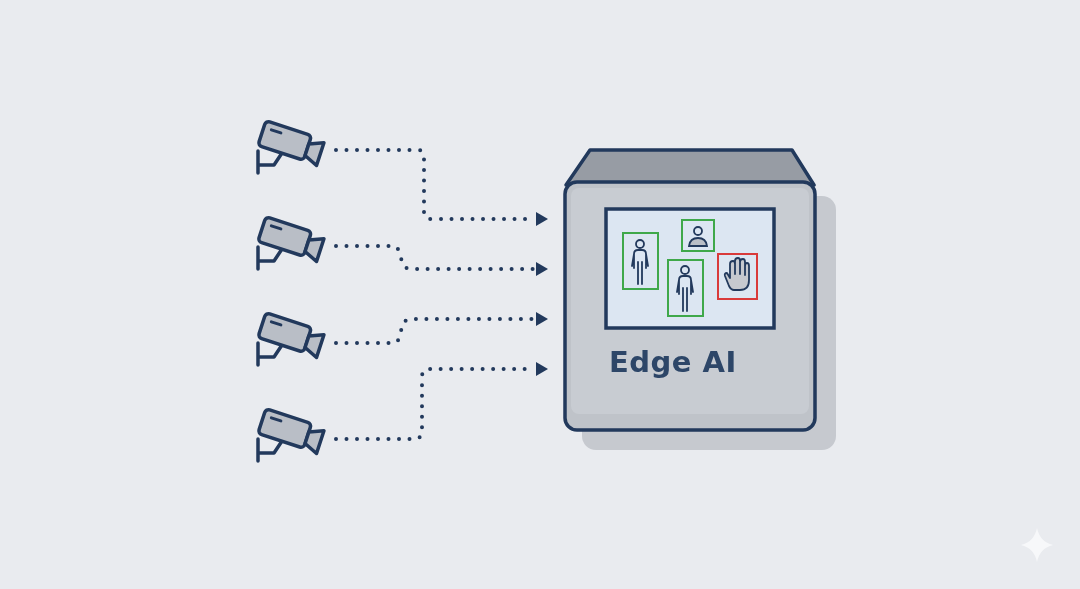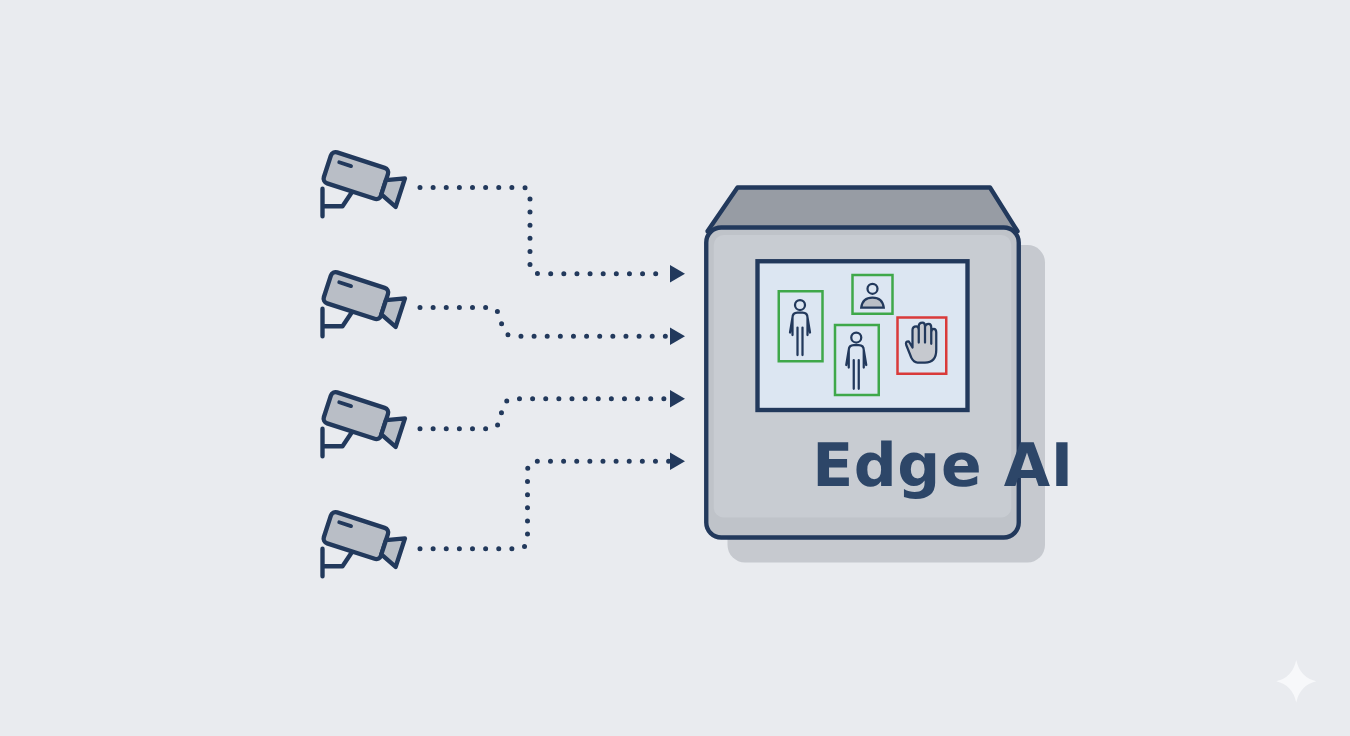--- a/index.html
+++ b/index.html
@@ -1,18 +1,18 @@
 <!DOCTYPE html>
 <html><head>
 <meta charset="utf-8">
 <style>
   html, body { margin:0; padding:0; }
   body { width:1080px; height:589px; background:#e9ebef; position:relative; overflow:hidden; font-family:"Liberation Sans", sans-serif; }
   .stage { position:absolute; left:0; top:0; width:1080px; height:589px; }
-  .label { position:absolute; left:565px; top:345px; width:250px; text-align:right; font-family:"DejaVu Sans", sans-serif; font-weight:bold; font-size:48px; color:#2d4668; letter-spacing:0.5px;padding-left:44px; }
+  .label { position:absolute; left:565px; top:345px; width:250px; text-align:left; font-family:"DejaVu Sans", sans-serif; font-weight:bold; font-size:29px; color:#2d4668; letter-spacing:0.5px;padding-left:44px; }
 </style>
 </head>
 <body>
 
 <svg class="stage" width="1080" height="589" viewBox="0 0 1080 589" xmlns="http://www.w3.org/2000/svg">
   <defs>
     <g id="cam">
 
       <path d="M-28 8 L-28 30 M-28 22 L-12 22 L-4 10" fill="none" stroke="#22395c" stroke-width="3.5" stroke-linecap="round" stroke-linejoin="round"></path>
 

